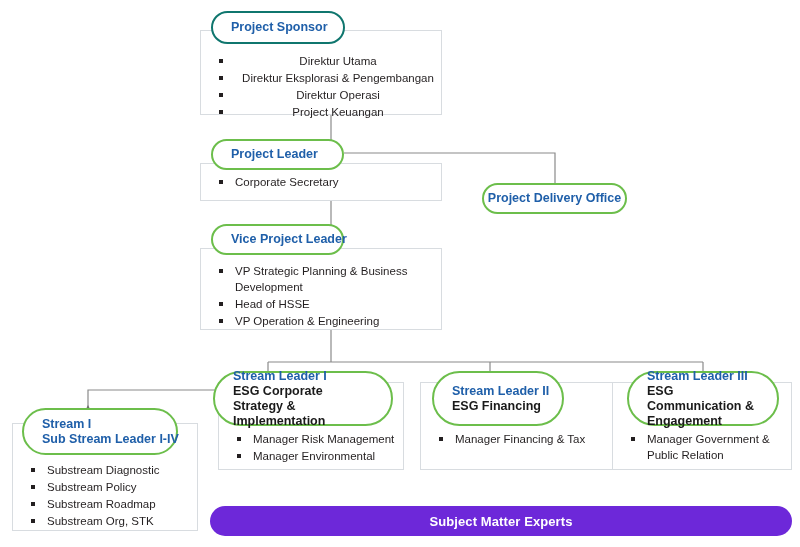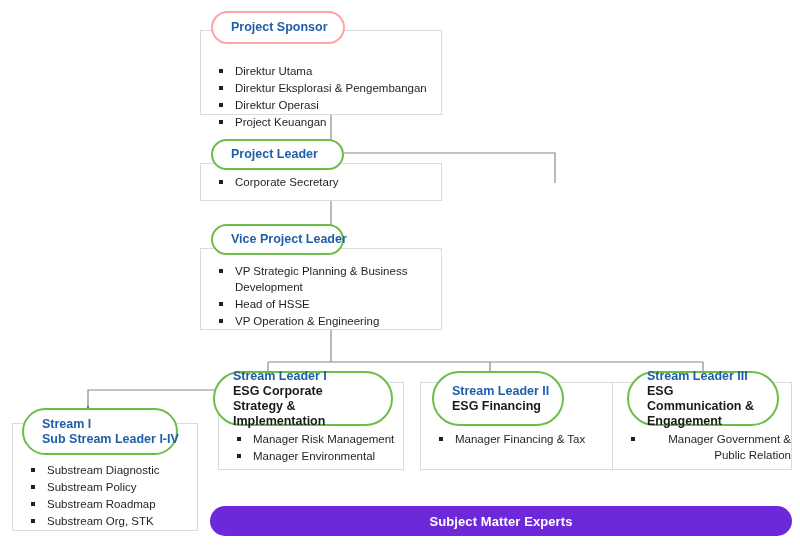--- a/index.html
+++ b/index.html
@@ -30,21 +30,21 @@
     background:#ffffff;
     box-sizing:border-box;
     border-radius:999px;
     display:flex;
     flex-direction:column;
     align-items:flex-start;
     justify-content:center;
     z-index:3;
     padding:5px 18px;
   }
-  .pill.blue{border:2px solid #fca5a5;}
+  .pill.blue{border:2px solid #0f766e;}
   .pill.green{border:2px solid #6cbe4b;}
   .pill-title{
     color:#1f5fa9;
     font-weight:bold;
     font-size:12.5px;
     line-height:15px;
     white-space:nowrap;
   }
   .pill-sub{
     color:#1a1a1a;
@@ -119,40 +119,43 @@
       <line x1="268" y1="362" x2="703" y2="362"></line>
       <line x1="268" y1="362" x2="268" y2="375"></line>
       <line x1="490" y1="362" x2="490" y2="375"></line>
       <line x1="703" y1="362" x2="703" y2="375"></line>
     </g>
 
     <path d="M218,390 L88,390 L88,413" stroke="#8a8a8a" stroke-width="1.2" fill="none" marker-end="url(#arrowLeft)"></path>
   </svg>
 
   <div class="card" style="left:200px;top:30px;width:242px;height:85px;">
-    <ul class="items" style="top:32px;">
+    <ul class="items" style="top:22px;text-align:center;">
       <li>Direktur Utama</li>
       <li>Direktur Eksplorasi &amp; Pengembangan</li>
       <li>Direktur Operasi</li>
       <li>Project Keuangan</li>
     </ul>
   </div>
   <div class="pill blue" style="left:211px;top:11px;width:134px;height:33px;">
     <div class="pill-title">Project Sponsor</div>
   </div>
 
   <div class="card" style="left:200px;top:163px;width:242px;height:38px;">
     <ul class="items" style="top:10px;">
       <li>Corporate Secretary</li>
     </ul>
   </div>
   <div class="pill green" style="left:211px;top:139px;width:133px;height:31px;">
     <div class="pill-title">Project Leader</div>
   </div>
 
+  <div class="pill green" style="left:482px;top:183px;width:145px;height:31px;align-items:center;">
+    <div class="pill-title">Project Delivery Office</div>
+  </div>
 
   <div class="card" style="left:200px;top:248px;width:242px;height:82px;">
     <ul class="items" style="top:14px;">
       <li>VP Strategic Planning &amp; Business Development</li>
       <li>Head of HSSE</li>
       <li>VP Operation &amp; Engineering</li>
     </ul>
   </div>
   <div class="pill green" style="left:211px;top:224px;width:133px;height:31px;">
     <div class="pill-title">Vice Project Leader</div>
@@ -173,21 +176,21 @@
     <ul class="items" style="top:48px;">
       <li>Manager Financing &amp; Tax</li>
     </ul>
   </div>
   <div class="pill green" style="left:432px;top:371px;width:132px;height:55px;">
     <div class="pill-title">Stream Leader II</div>
     <div class="pill-sub">ESG Financing</div>
   </div>
 
   <div class="card" style="left:612px;top:382px;width:180px;height:88px;">
-    <ul class="items" style="top:48px;text-align:right;">
+    <ul class="items" style="top:48px;">
       <li>Manager Government &amp; Public Relation</li>
     </ul>
   </div>
   <div class="pill green" style="left:627px;top:371px;width:152px;height:55px;">
     <div class="pill-title">Stream Leader III</div>
     <div class="pill-sub">ESG Communication &amp; Engagement</div>
   </div>
 
   <div class="card" style="left:12px;top:423px;width:186px;height:108px;">
     <ul class="items" style="top:38px;">

